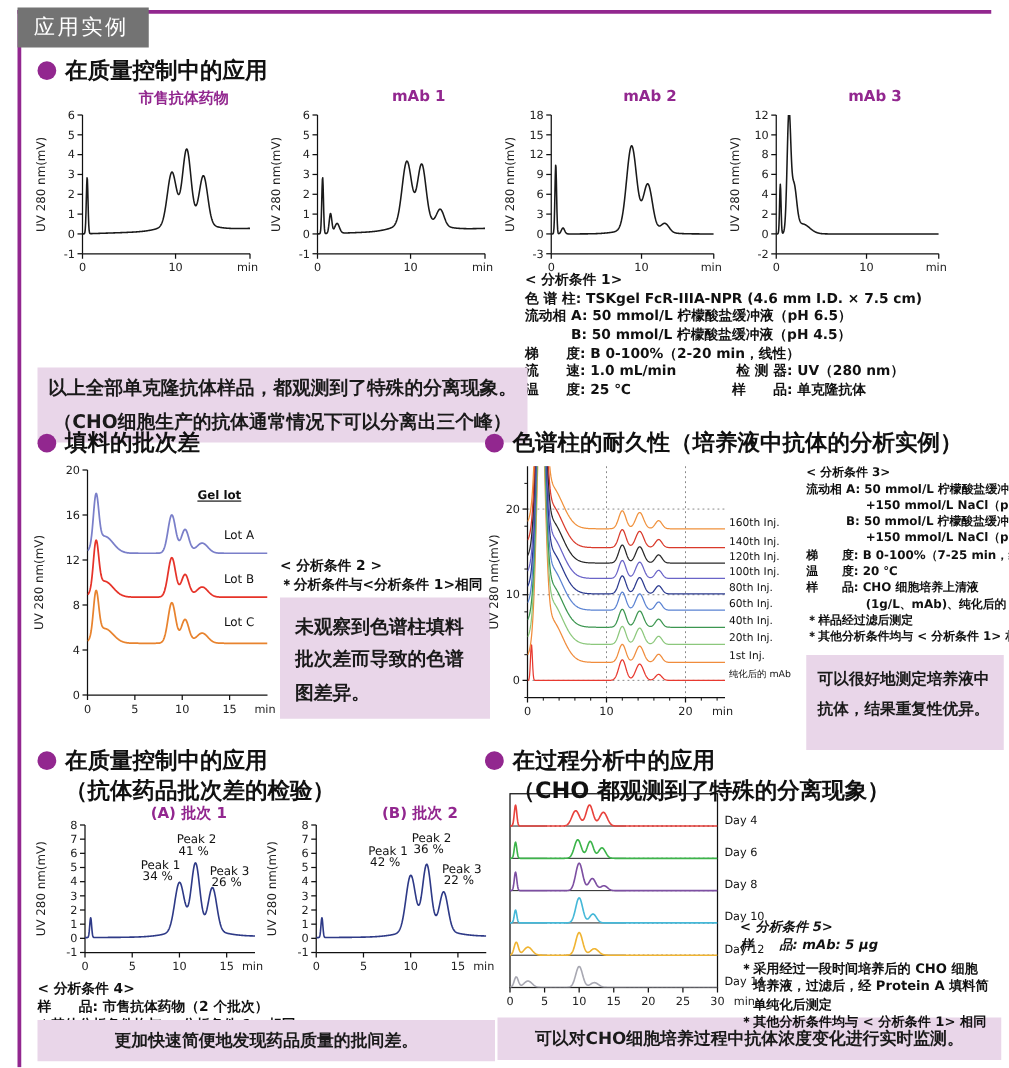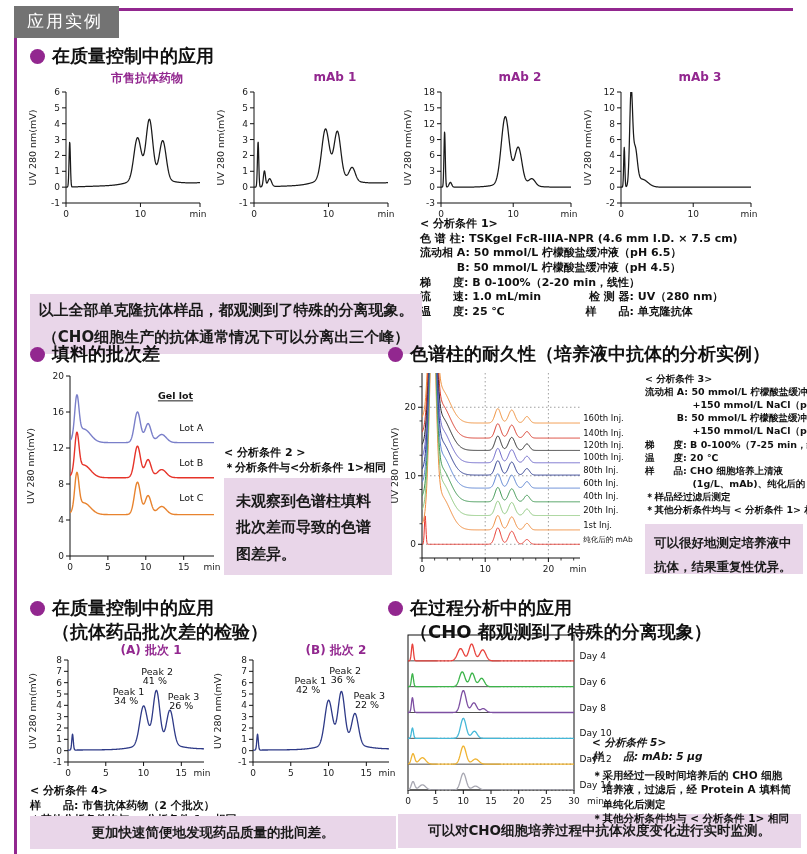--- a/index.html
+++ b/index.html
@@ -316,21 +316,21 @@
       <div>　　　　　+150 mmol/L NaCl（pH 6.5）</div>
       <div>　　　 B: 50 mmol/L 柠檬酸盐缓冲液</div>
       <div>　　　　　+150 mmol/L NaCl（pH 4.5）</div>
       <div>梯　　度: B 0-100%（7-25 min，线性）</div>
       <div>温　　度: 20 ℃</div>
       <div>样　　品: CHO 细胞培养上清液</div>
       <div>　　　　　(1g/L、mAb)、纯化后的 mAb</div>
       <div>＊样品经过滤后测定</div>
       <div>＊其他分析条件均与 &lt; 分析条件 1&gt; 相同</div>
     </div>
-  <div class="abs note" style="left:645px;top:524px;width:158px;height:50px;font-size:12.5px;line-height:1.9;padding:7px 9px;box-sizing:border-box;">可以很好地测定培养液中抗体，结果重复性优异。</div>
+  <div class="abs note" style="left:645px;top:524px;width:158px;height:76px;font-size:12.5px;line-height:1.9;padding:7px 9px;box-sizing:border-box;">可以很好地测定培养液中抗体，结果重复性优异。</div>
 
   <div class="abs sec-head" style="left:30px;top:596px;">
     <span class="bullet"></span>
     <span>在质量控制中的应用</span>
   </div>
   <div class="abs sec-sub" style="left:52px;top:620px;">（抗体药品批次差的检验）</div>
 
   <div class="abs sec-head" style="left:388px;top:596px;">
     <span class="bullet"></span>
     <span>在过程分析中的应用</span>

